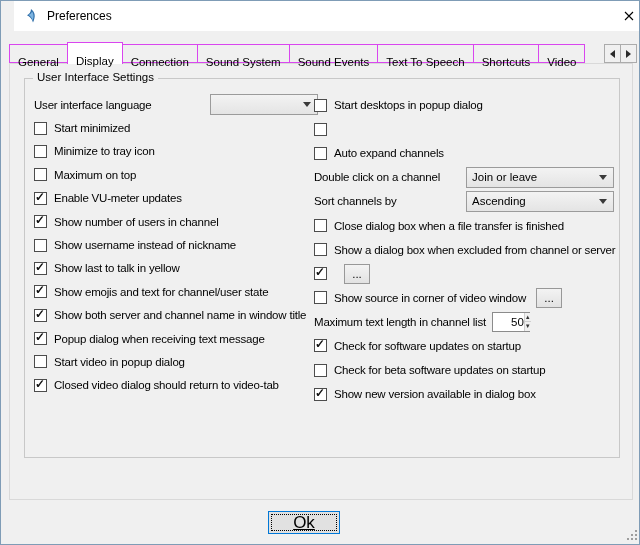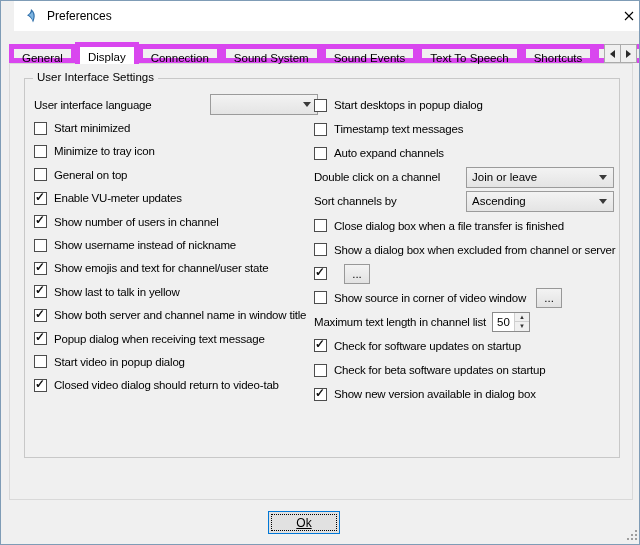--- a/index.html
+++ b/index.html
@@ -12,21 +12,21 @@
   
   .titlebar { position:absolute; left:0; top:0; width:100%; height:30px; background:#fff;
               display:flex; align-items:center; padding-left:9px;margin-left:13px; }
   .app-icon { width:16px; height:16px; margin-right:8px; flex:none; }
   .title { font-size:12px; }
   .close-btn { position:absolute; right:0; top:0; width:46px; height:30px; background:transparent;
                border:none; display:flex; align-items:center; justify-content:center; }
 
   
   .tabbar { position:absolute; left:8px; top:42px; height:20px; display:flex; align-items:flex-end; z-index:3; }
-  .tab { height:19px; line-height:18px; padding:0 8px; background:#f0f0f0; border:5px solid #d946ef;
+  .tab { height:19px; line-height:18px; padding:8px 8px; background:#f0f0f0; border:1px solid #d946ef;
          margin-left:-1px; white-space:nowrap; }
   .tab:first-child { margin-left:0; }
   .tab.selected { background:#fff; height:22px; line-height:20px; margin-bottom:-1px;
                   border-bottom:none; position:relative; z-index:4; }
   .tab-scroll { position:absolute; right:2px; top:43px; height:19px; display:flex; z-index:5; }
   .tsbtn { width:17px; height:19px; background:#f0f0f0; border:1px solid #ababab;
            display:flex; align-items:center; justify-content:center; padding:0; }
   .tsbtn + .tsbtn { margin-left:-1px; }
   .arr-left { width:0; height:0; border-top:4px solid transparent; border-bottom:4px solid transparent;
               border-right:5px solid #2b2b2b; }
@@ -59,29 +59,29 @@
   .combo-text { flex:1; padding-left:5px; white-space:nowrap; overflow:hidden; }
   .combo-arrow { width:0; height:0; border-left:4px solid transparent; border-right:4px solid transparent;
                  border-top:5px solid #3a3a3a; margin-right:6px; flex:none; }
 
   .mini-btn { width:26px; height:20px; margin-left:10px; border:1px solid #989898;
               background:linear-gradient(#f3f3f3,#e2e2e2); font-family:inherit; font-size:11.5px;
               line-height:8px; flex:none; }
 
   .spin { width:38px; height:20px; margin-left:6px; border:1px solid #8b8b8b; background:#fff;
           display:flex; flex:none; }
-  .spin-value { flex:1; padding:3px 0 0 4px; }
+  .spin-value { flex:1; padding:3px 0 0 18px; }
   .spin-btns { width:15px; border-left:1px solid #cfcfcf; display:flex; flex-direction:column; }
   .spin-up, .spin-down { flex:1; font-size:6px; line-height:8px; text-align:center; color:#333;
                          background:#f0f0f0; }
   .spin-up { border-bottom:1px solid #cfcfcf; }
 
   
   .btn { position:absolute; top:510px; width:72px; height:23px; background:#e1e1e1;
-         border:1px solid #adadad; font-family:inherit; font-size:12px;
+         border:1px solid #adadad; font-family:inherit; font-size:17px;
          display:flex; align-items:center; justify-content:center; }
   .btn-ok { left:267px; border-color:#0078d7; }
   .btn-ok::before { content:""; position:absolute; left:2px; right:2px; top:2px; bottom:2px;
                     border:1px dotted #000; }
   .btn-cancel { left:349px; }
   .btn .u { text-decoration:underline; }
 
   .grip { position:absolute; right:1px; bottom:1px; }
 </style>
 </head>
@@ -140,41 +140,41 @@
           <div class="row">
             <span class="cb"></span>
             <span class="lbl">Start minimized</span>
           </div>
           <div class="row">
             <span class="cb"></span>
             <span class="lbl">Minimize to tray icon</span>
           </div>
           <div class="row">
             <span class="cb"></span>
-            <span class="lbl">General on top</span>
+            <span class="lbl">Maximum on top</span>
           </div>
           <div class="row">
             <span class="cb checked"></span>
             <span class="lbl">Enable VU-meter updates</span>
           </div>
           <div class="row">
             <span class="cb checked"></span>
             <span class="lbl">Show number of users in channel</span>
           </div>
           <div class="row">
             <span class="cb"></span>
             <span class="lbl">Show username instead of nickname</span>
           </div>
           <div class="row">
             <span class="cb checked"></span>
+            <span class="lbl">Show last to talk in yellow</span>
+          </div>
+          <div class="row">
+            <span class="cb checked"></span>
             <span class="lbl">Show emojis and text for channel/user state</span>
-          </div>
-          <div class="row">
-            <span class="cb checked"></span>
-            <span class="lbl">Show last to talk in yellow</span>
           </div>
           <div class="row">
             <span class="cb checked"></span>
             <span class="lbl">Show both server and channel name in window title</span>
           </div>
           <div class="row">
             <span class="cb checked"></span>
             <span class="lbl">Popup dialog when receiving text message</span>
           </div>
           <div class="row">
@@ -186,21 +186,20 @@
             <span class="lbl">Closed video dialog should return to video-tab</span>
           </div>
         </div>
       <div class="right-col">
           <div class="row">
             <span class="cb"></span>
             <span class="lbl">Start desktops in popup dialog</span>
           </div>
           <div class="row">
             <span class="cb"></span>
-            <span class="lbl">Timestamp text messages</span>
           </div>
           <div class="row">
             <span class="cb"></span>
             <span class="lbl">Auto expand channels</span>
           </div>
           <div class="row">
             <span class="lbl">Double click on a channel</span>
             <span class="combo combo-right">
               <span class="combo-text">Join or leave</span>
               <span class="combo-arrow"></span>

